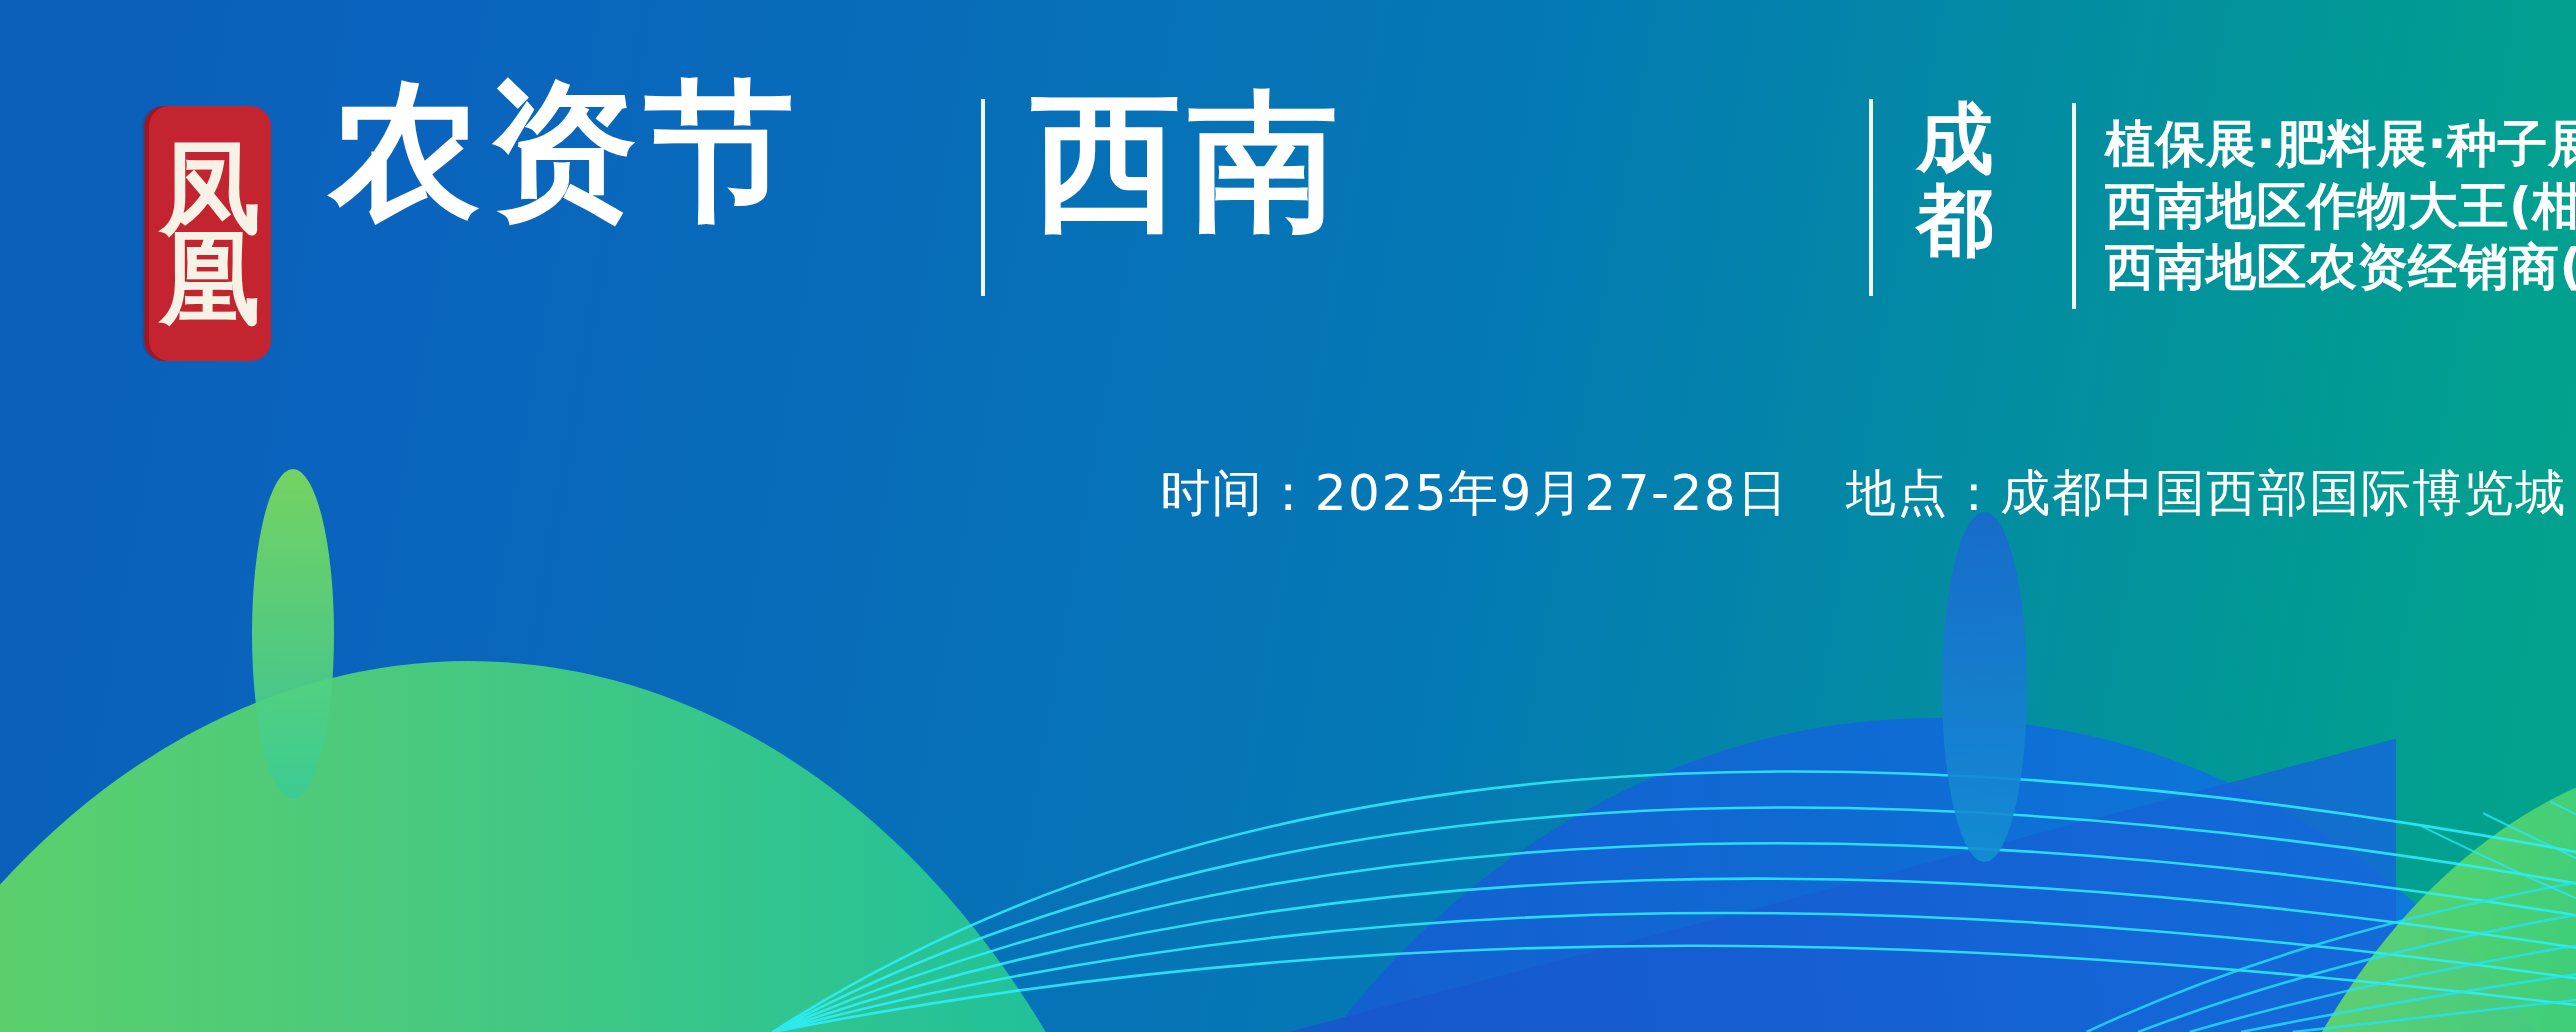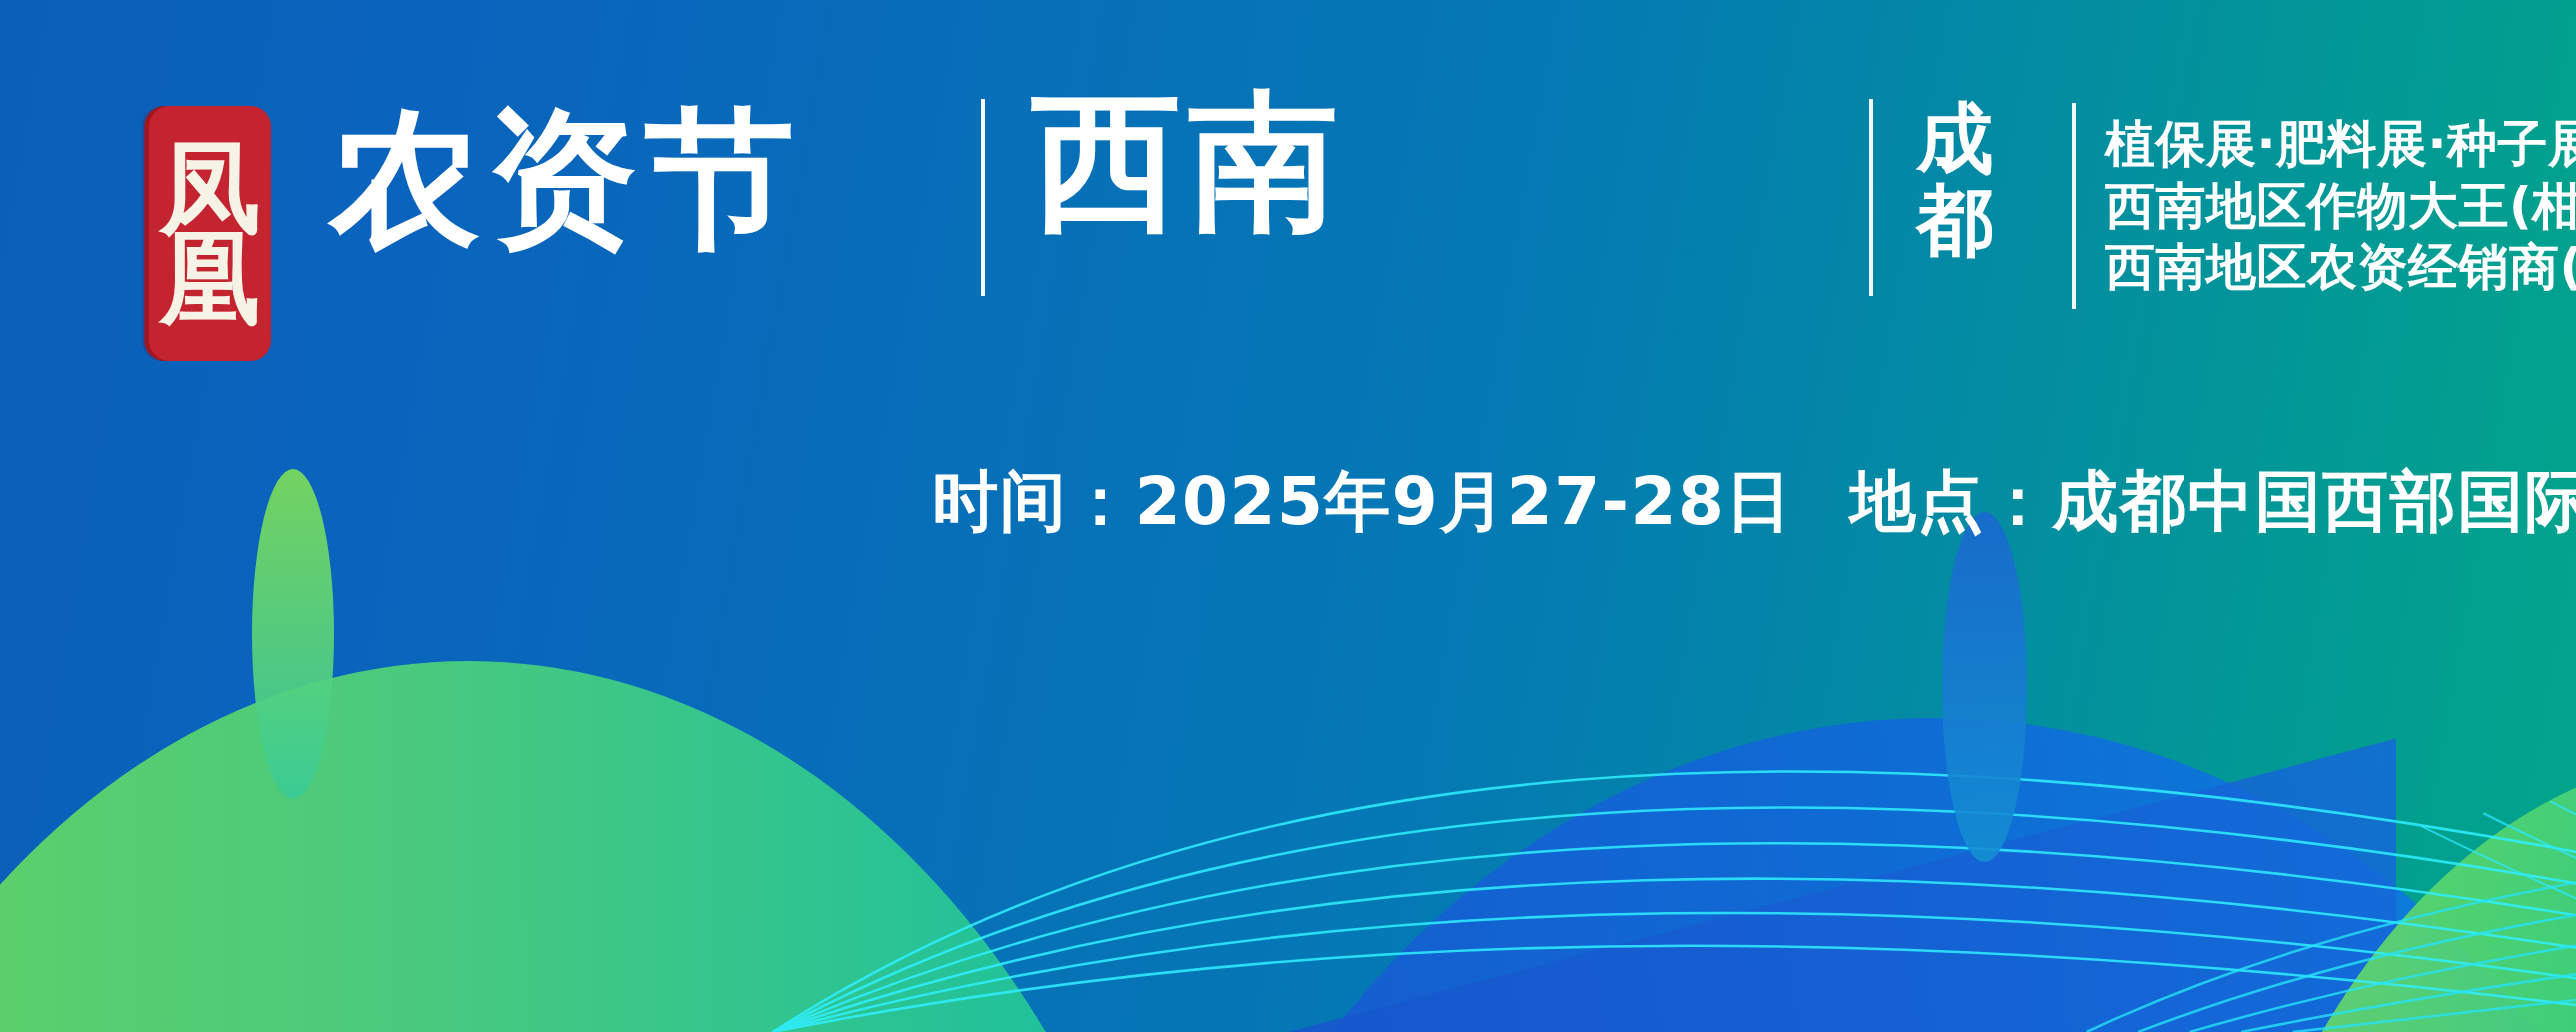--- a/index.html
+++ b/index.html
@@ -64,21 +64,21 @@
   .seal-char{
     color:#f7f2e6;
     font-size:101px;line-height:.84;
     font-weight:700;
     letter-spacing:0;
     font-family:"DejaVu Sans","Liberation Sans",sans-serif;
   }
 
   
   .title-main{
-    position:absolute;left:330px;top:104px;
+    position:absolute;left:330px;top:76px;
     color:#ffffff;
     font-size:150px;line-height:1;
     font-weight:900;
     letter-spacing:7.2px;
     font-family:"DejaVu Sans","Liberation Sans",sans-serif;
     white-space:nowrap;
   }
   .title-region{
     position:absolute;left:1031px;top:87px;
     color:#ffffff;
@@ -119,22 +119,22 @@
   }
 
   
   .row-meta{
     position:absolute;left:0;top:466px;width:3727px;
     display:flex;justify-content:center;align-items:baseline;
     gap:57px;
   }
   .meta-item{
     color:#ffffff;
-    font-size:66px;line-height:1.08;
-    font-weight:700;
+    font-size:50px;line-height:1.08;
+    font-weight:400;
     letter-spacing:1.5px;
     white-space:nowrap;
     font-family:"DejaVu Sans","Liberation Sans",sans-serif;
   }
 </style>
 </head>
 <body>
 
 <div id="banner">
 

